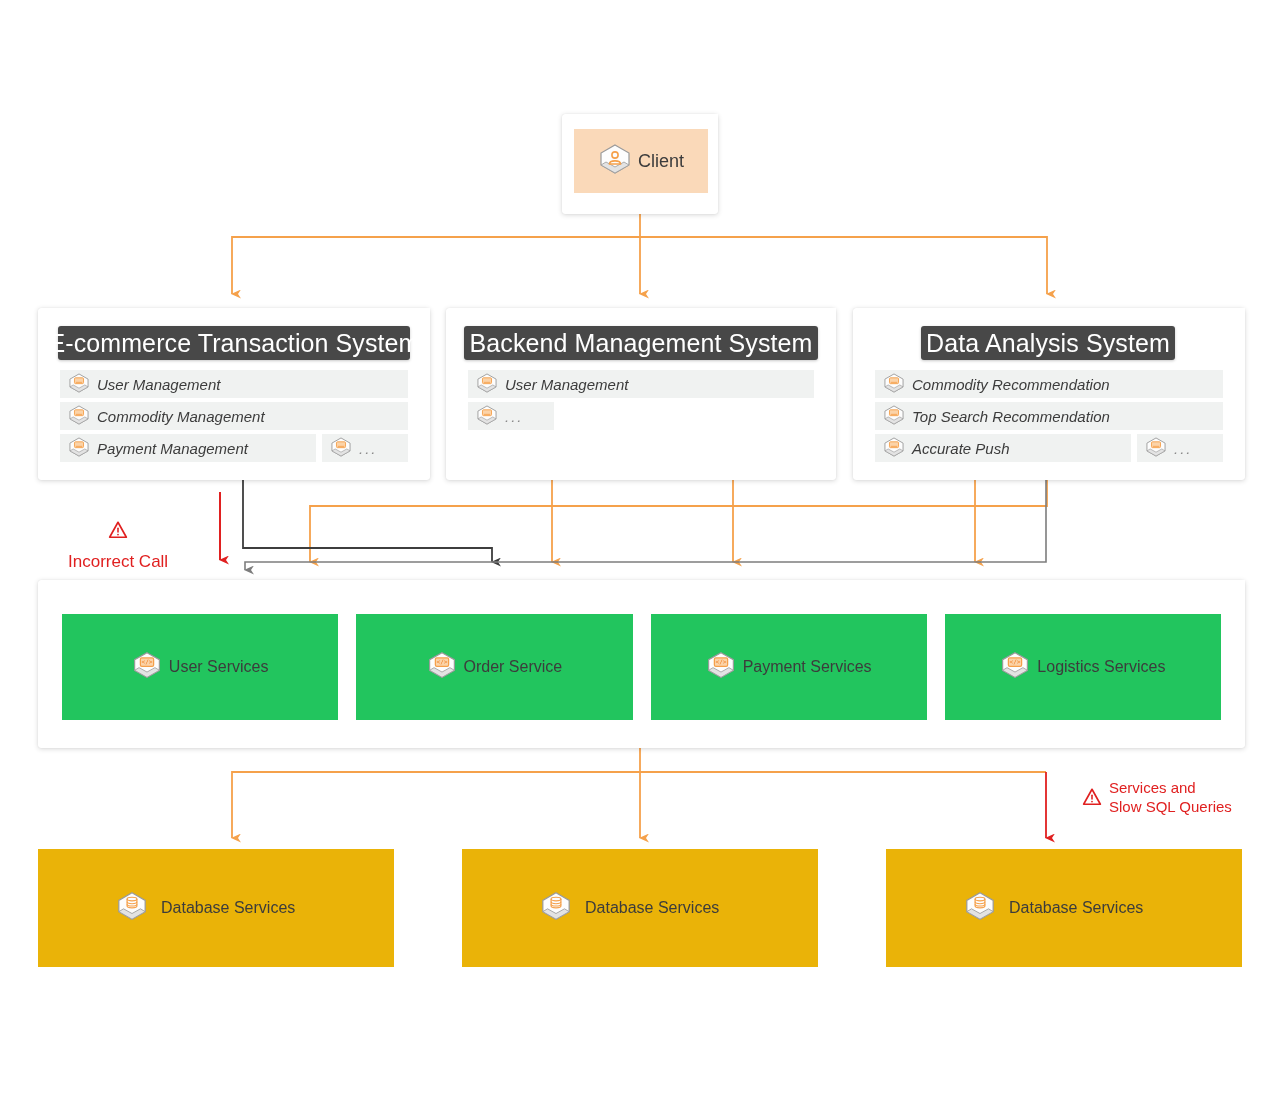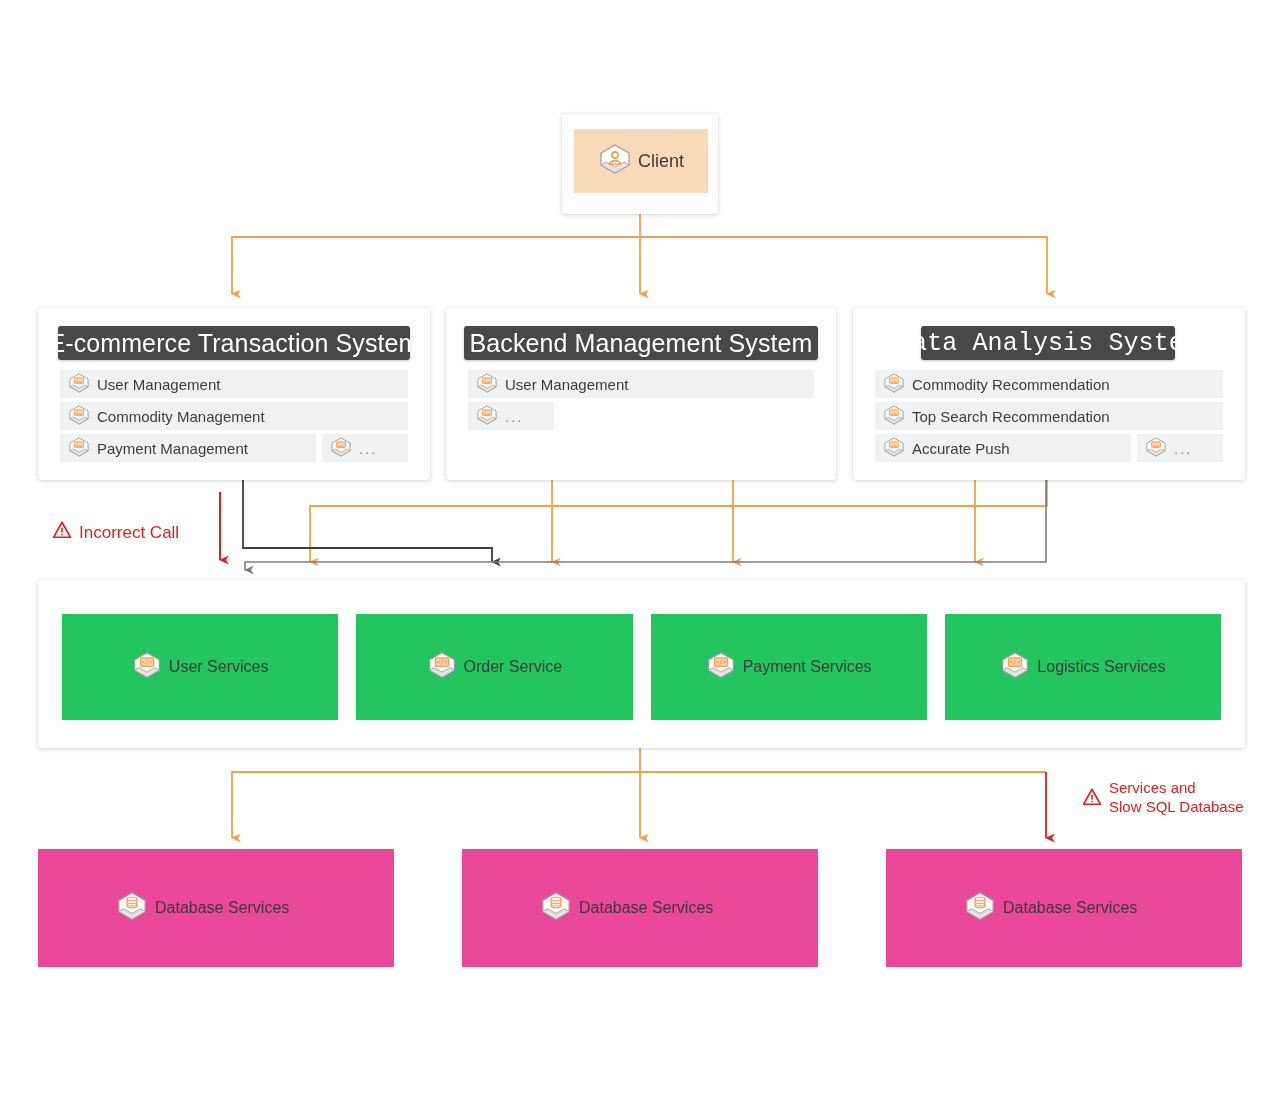--- a/index.html
+++ b/index.html
@@ -44,24 +44,24 @@
   .sys-header {
     position:absolute; top:18px; height:34px;
     background:#484848; border-radius:3px;
     display:flex; align-items:center; justify-content:center;
     color:#ffffff; font-size:25px; letter-spacing:0.1px;
     box-shadow:0 1px 3px rgba(0,0,0,0.22);
     white-space:nowrap;
   }
   #sys-1 .sys-header { left:20px; right:20px; }
   #sys-2 .sys-header { left:18px; right:18px; }
-  #sys-3 .sys-header { left:68px; right:70px;font-family:Liberation Mono, monospace; }
+  #sys-3 .sys-header { left:68px; right:70px; }
 
   .mod-list { position:absolute; left:22px; right:22px; top:62px; }
-  .mod-row { display:flex; gap:6px; margin-bottom:4px; height:28px; }
+  .mod-row { display:flex; gap:6px; margin-bottom:4px; height:28px;font-style:italic; }
   .mod {
     background:#f0f2f1;
     display:flex; align-items:center; gap:7px;
     padding:0 8px; height:28px; flex:1;
     font-size:15px; color:#3c3c3c; white-space:nowrap;
   }
   .mod.ellipsis { flex:0 0 86px; }
   .mod .dots { letter-spacing:2px; color:#8a8a8a; font-size:15px; }
 
   
@@ -72,37 +72,37 @@
   }
   .svc-box {
     flex:1; background:#22c55e;
     display:flex; align-items:center; justify-content:center; gap:7px;
     font-size:16px; color:#3c3c3c;
   }
 
   
   .db-box {
     position:absolute; top:849px; height:118px;
-    background:#ec4899;
-    display:flex; align-items:center; gap:7px;
+    background:#eab308;
+    display:flex; align-items:center; gap:13px;
     font-size:16px; color:#3c3c3c;
   }
   #db-1 { left:38px;  width:356px; padding-left:78px; }
   #db-2 { left:462px; width:356px; padding-left:78px; }
   #db-3 { left:886px; width:356px; padding-left:78px; }
 
   
   .ico { display:inline-block; vertical-align:middle; flex:0 0 auto; }
 
   
   .warn {
     position:absolute; display:flex; align-items:center; gap:7px;
     color:#e02020; font-size:17px; white-space:nowrap;
   }
-  #warn-call { left:52px; top:520px; }
+  #warn-call { left:68px; top:520px;flex-direction:column; }
   #warn-sql  { left:1082px; top:778px; align-items:flex-start; }
   #warn-sql .txt { font-size:15px; line-height:19px; }
 
   svg.wires { position:absolute; inset:0; pointer-events:none; }
 </style>
 </head>
 <body>
 
 <div id="stage">
 
@@ -424,17 +424,17 @@
   <div class="warn" id="warn-sql">
     <span class="ico" style="margin-top:9px">
       <svg width="20" height="20" viewBox="0 0 22 22">
           <path d="M11,2.5 L20.2,19 L1.8,19 Z" fill="none" stroke="#e02020" stroke-width="1.8" stroke-linejoin="round"></path>
           <path d="M11,9 v4.3" stroke="#e02020" stroke-width="1.7" stroke-linecap="round"></path>
           <circle cx="11" cy="16" r="0.95" fill="#e02020"></circle>
         </svg>
     </span>
     <span class="txt">
       <span>Services and</span><br>
-      <span>Slow SQL Database</span>
+      <span>Slow SQL Queries</span>
     </span>
   </div>
 
 </div>
 
 </body></html>

